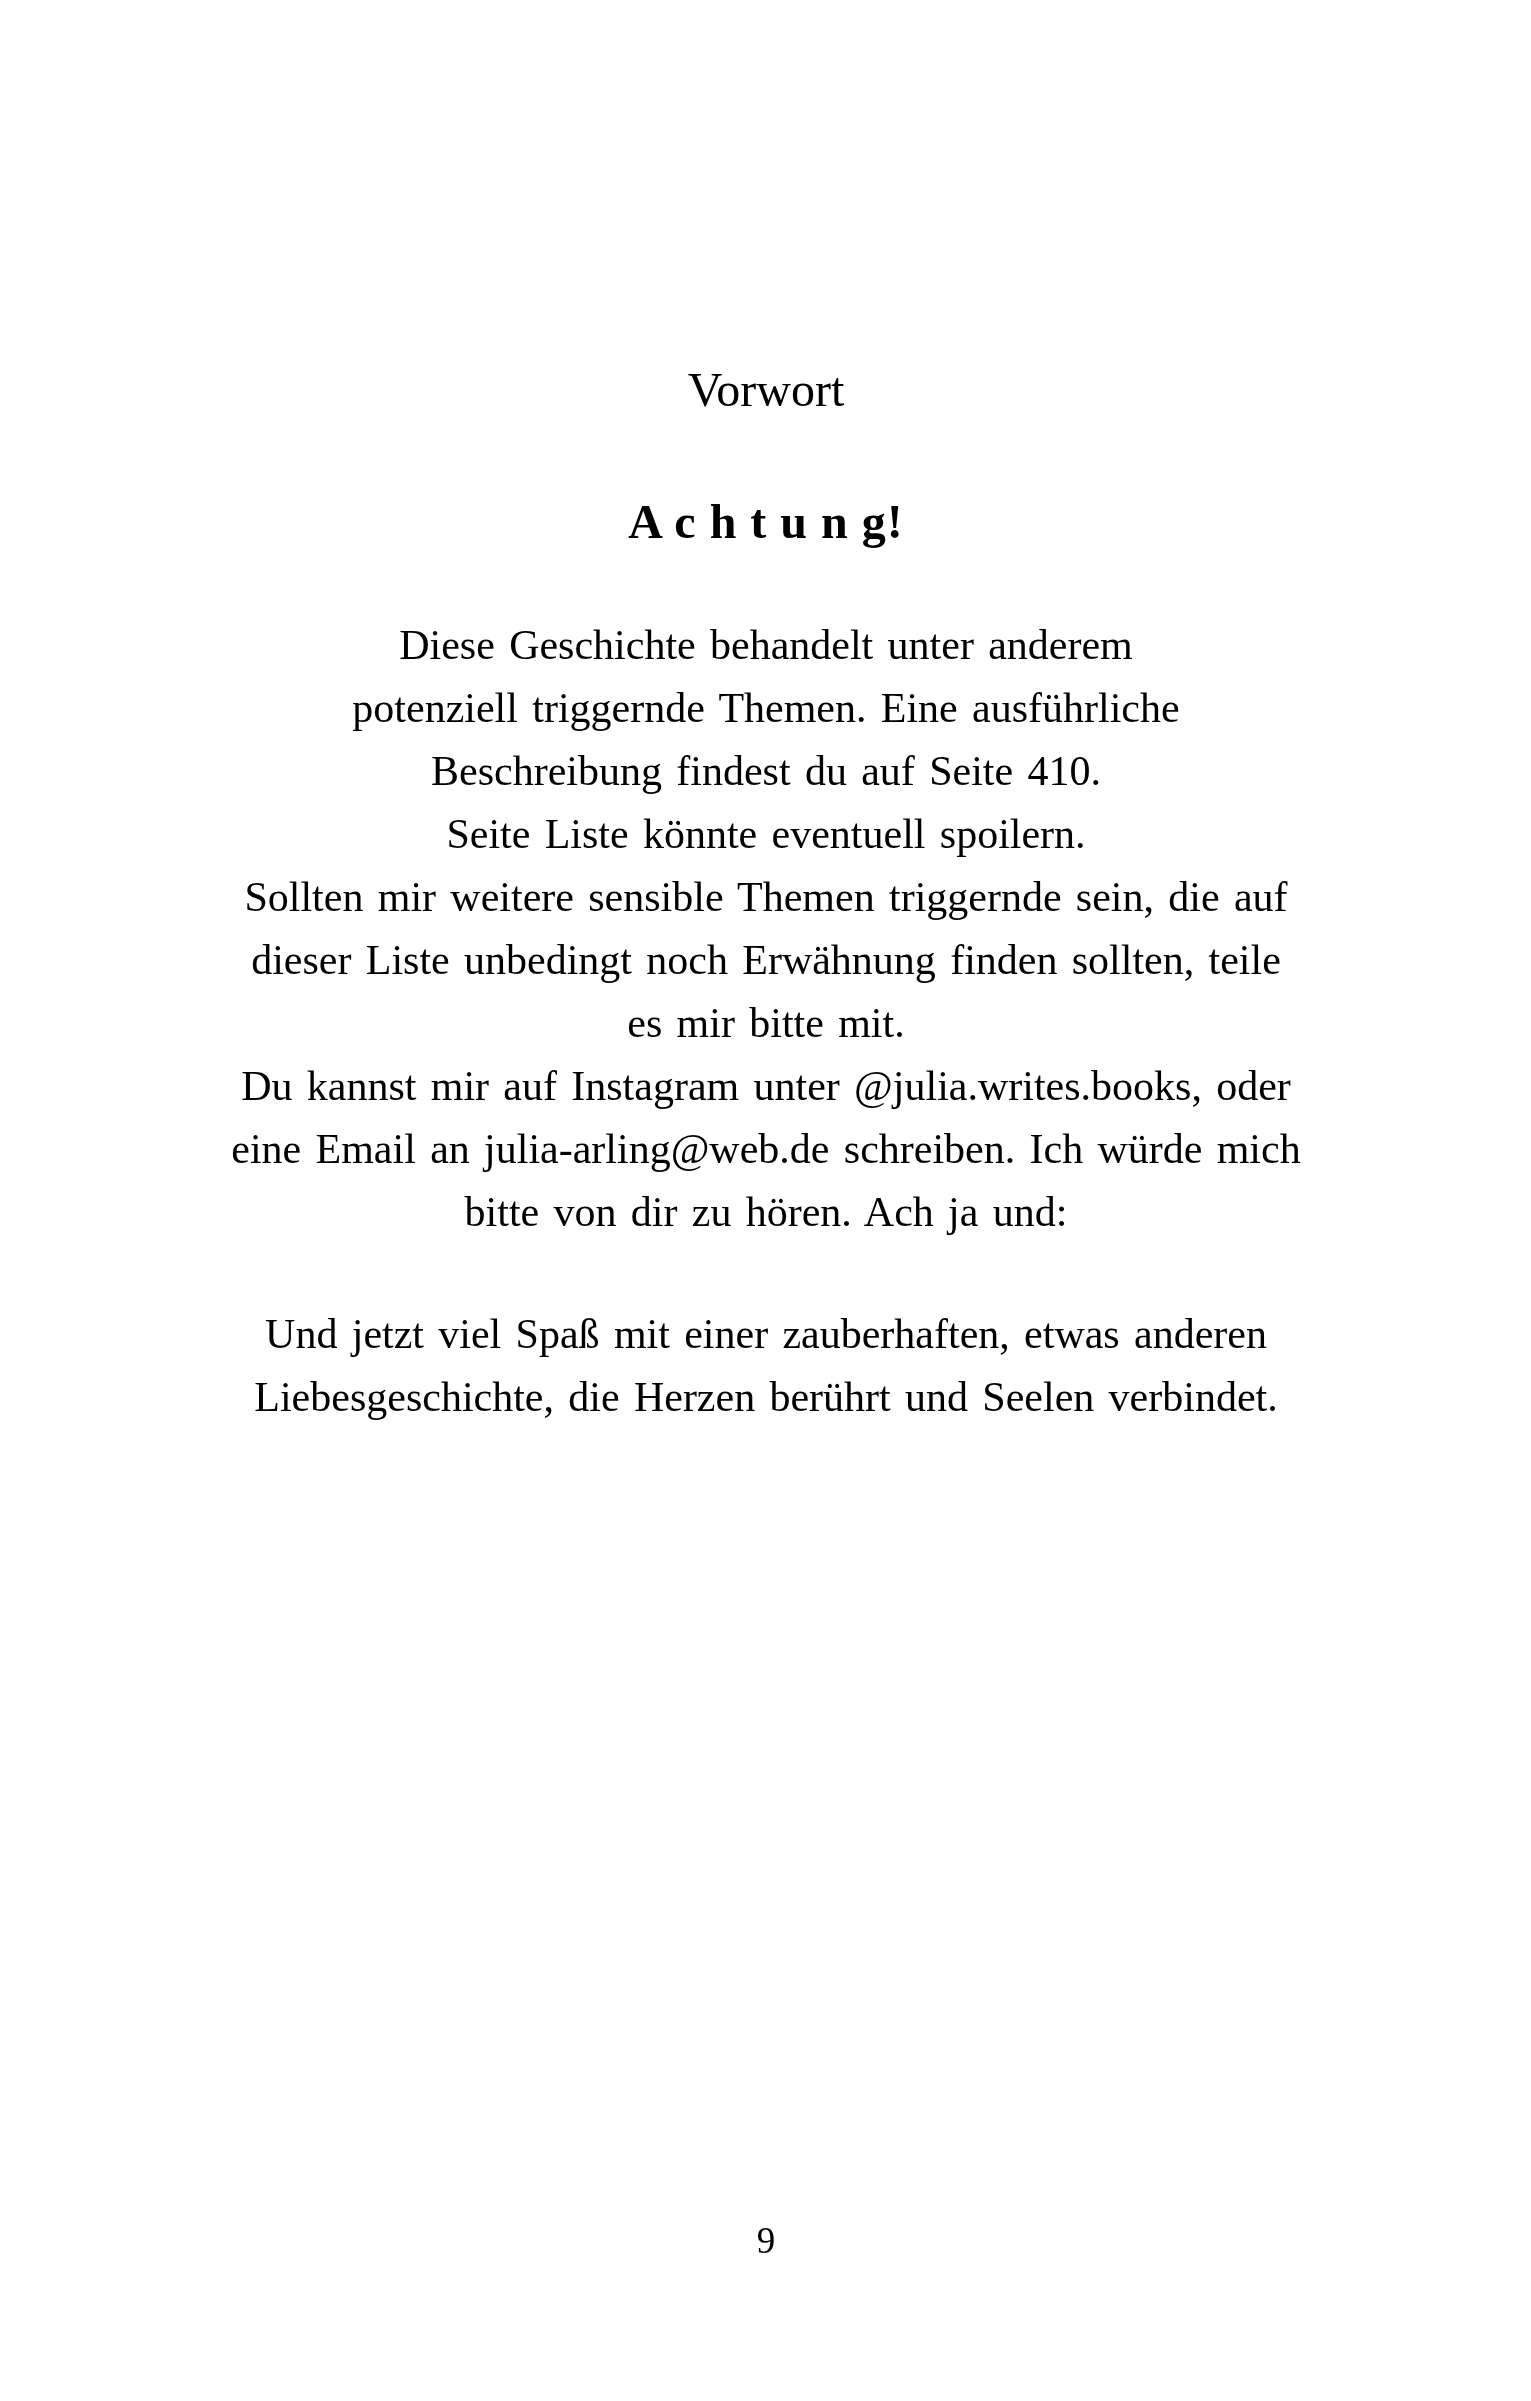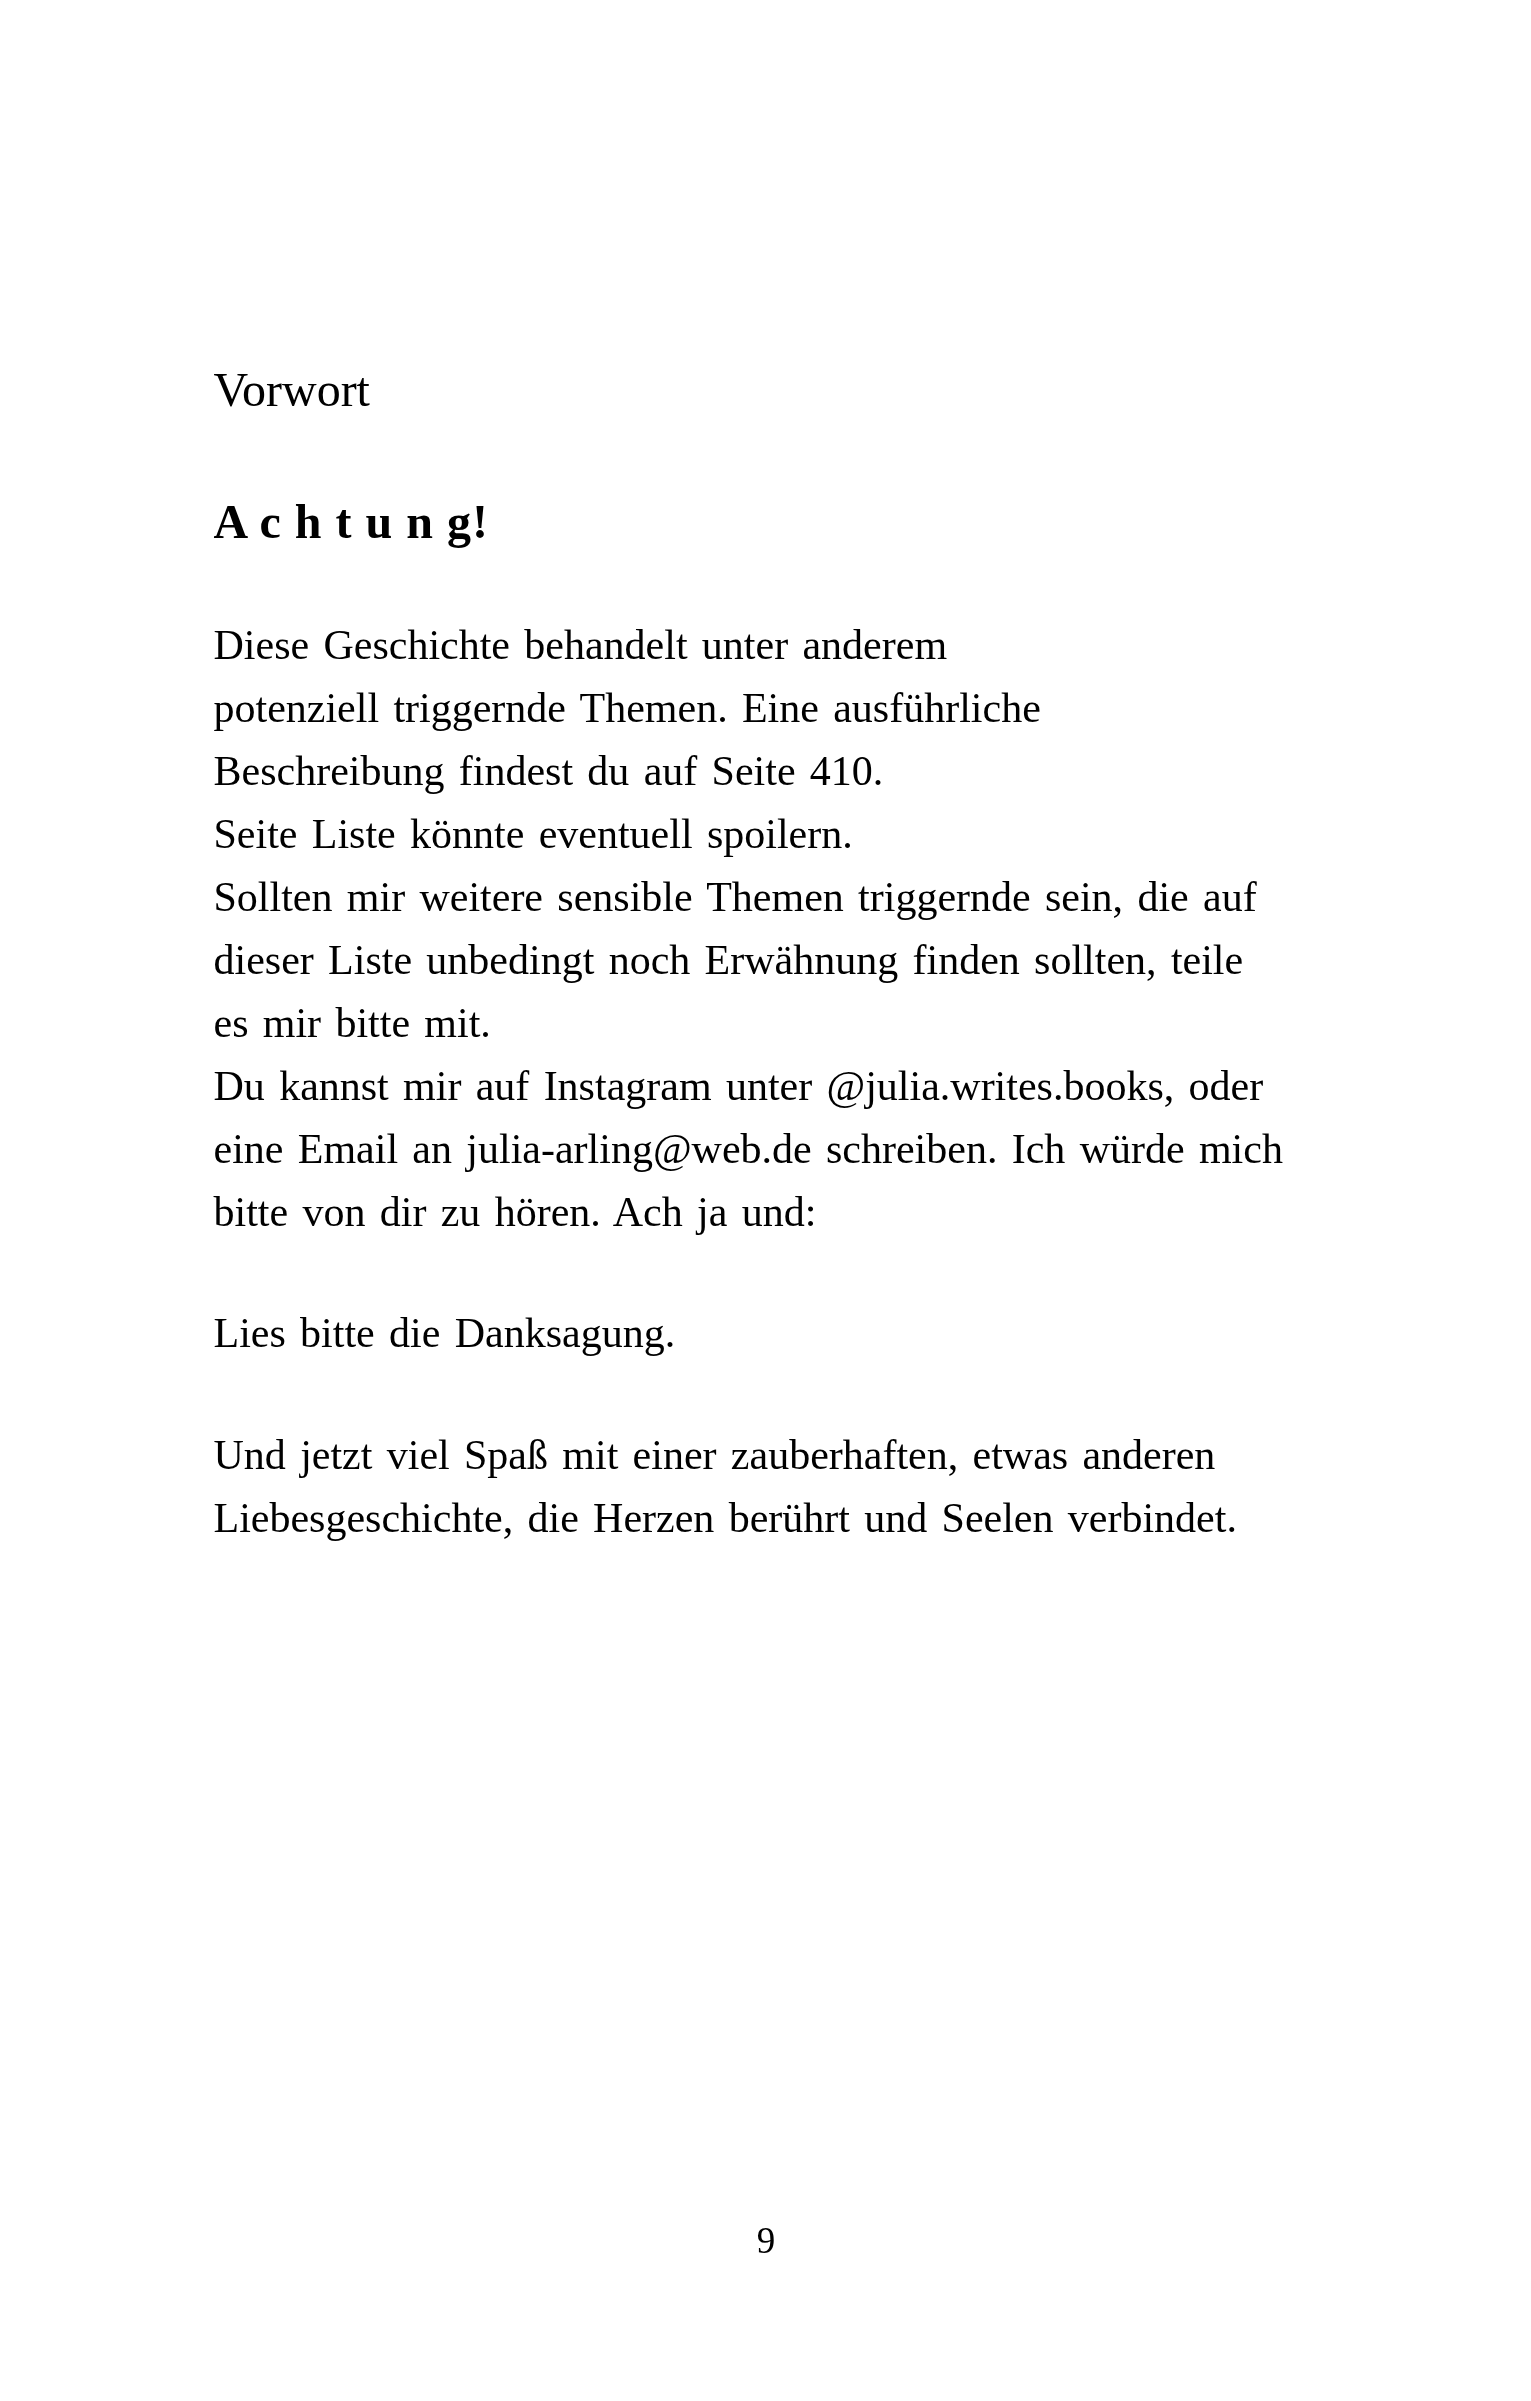--- a/index.html
+++ b/index.html
@@ -12,21 +12,21 @@
     width: 1532px;
     height: 2439px;
     background: #ffffff;
     color: #000000;
     font-family: "Liberation Serif", "DejaVu Serif", serif;
     overflow: hidden;
   }
   .content {
     width: 1105px;
     margin: 8px auto;
-    text-align: left;
+    text-align: center;
   }
   .book-title {
     margin-top: 363px;
     font-size: 48px;
     line-height: 53px;
     font-weight: normal;
   }
   .warning-heading {
     margin-top: 79px;
     font-size: 48px;
@@ -75,23 +75,20 @@
       <div class="body-line">Beschreibung findest du auf Seite 410.</div>
       <div class="body-line">Seite Liste könnte eventuell spoilern.</div>
       <div class="body-line">Sollten mir weitere sensible Themen triggernde sein, die auf</div>
       <div class="body-line">dieser Liste unbedingt noch Erwähnung finden sollten, teile</div>
       <div class="body-line">es mir bitte mit.</div>
       <div class="body-line">Du kannst mir auf Instagram unter @julia.writes.books, oder</div>
       <div class="body-line">eine Email an julia-arling@web.de schreiben. Ich würde mich</div>
       <div class="body-line">bitte von dir zu hören. Ach ja und:</div>
     </div>
 
-    <div class="request-paragraph">
-      <div class="body-line">Lies bitte die Danksagung.</div>
-    </div>
 
     <div class="closing-paragraph">
       <div class="body-line">Und jetzt viel Spaß mit einer zauberhaften, etwas anderen</div>
       <div class="body-line">Liebesgeschichte, die Herzen berührt und Seelen verbindet.</div>
     </div>
 
   </div>
 
   <div class="page-number">9</div>
 </div>

